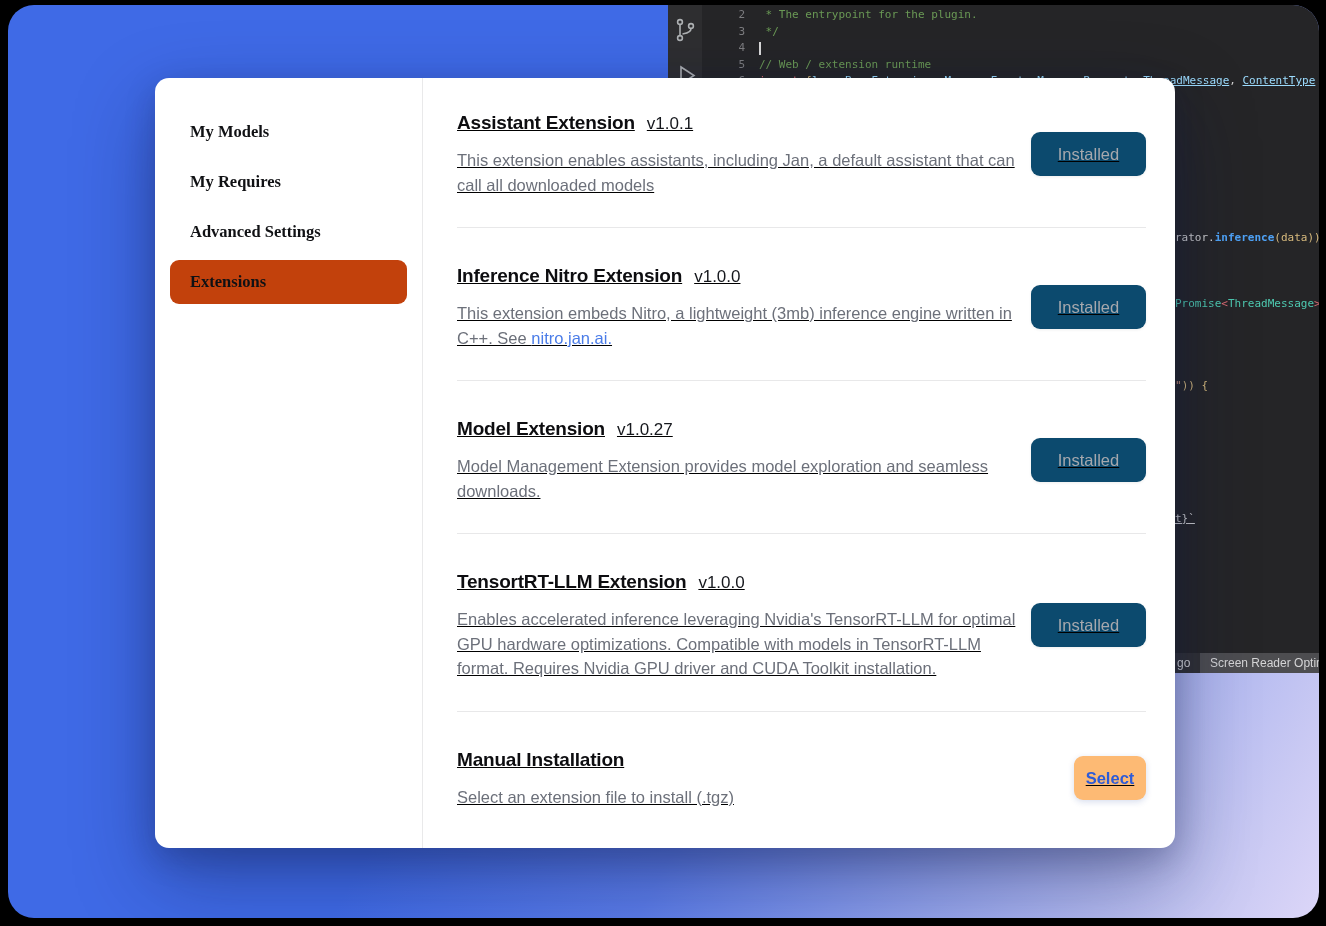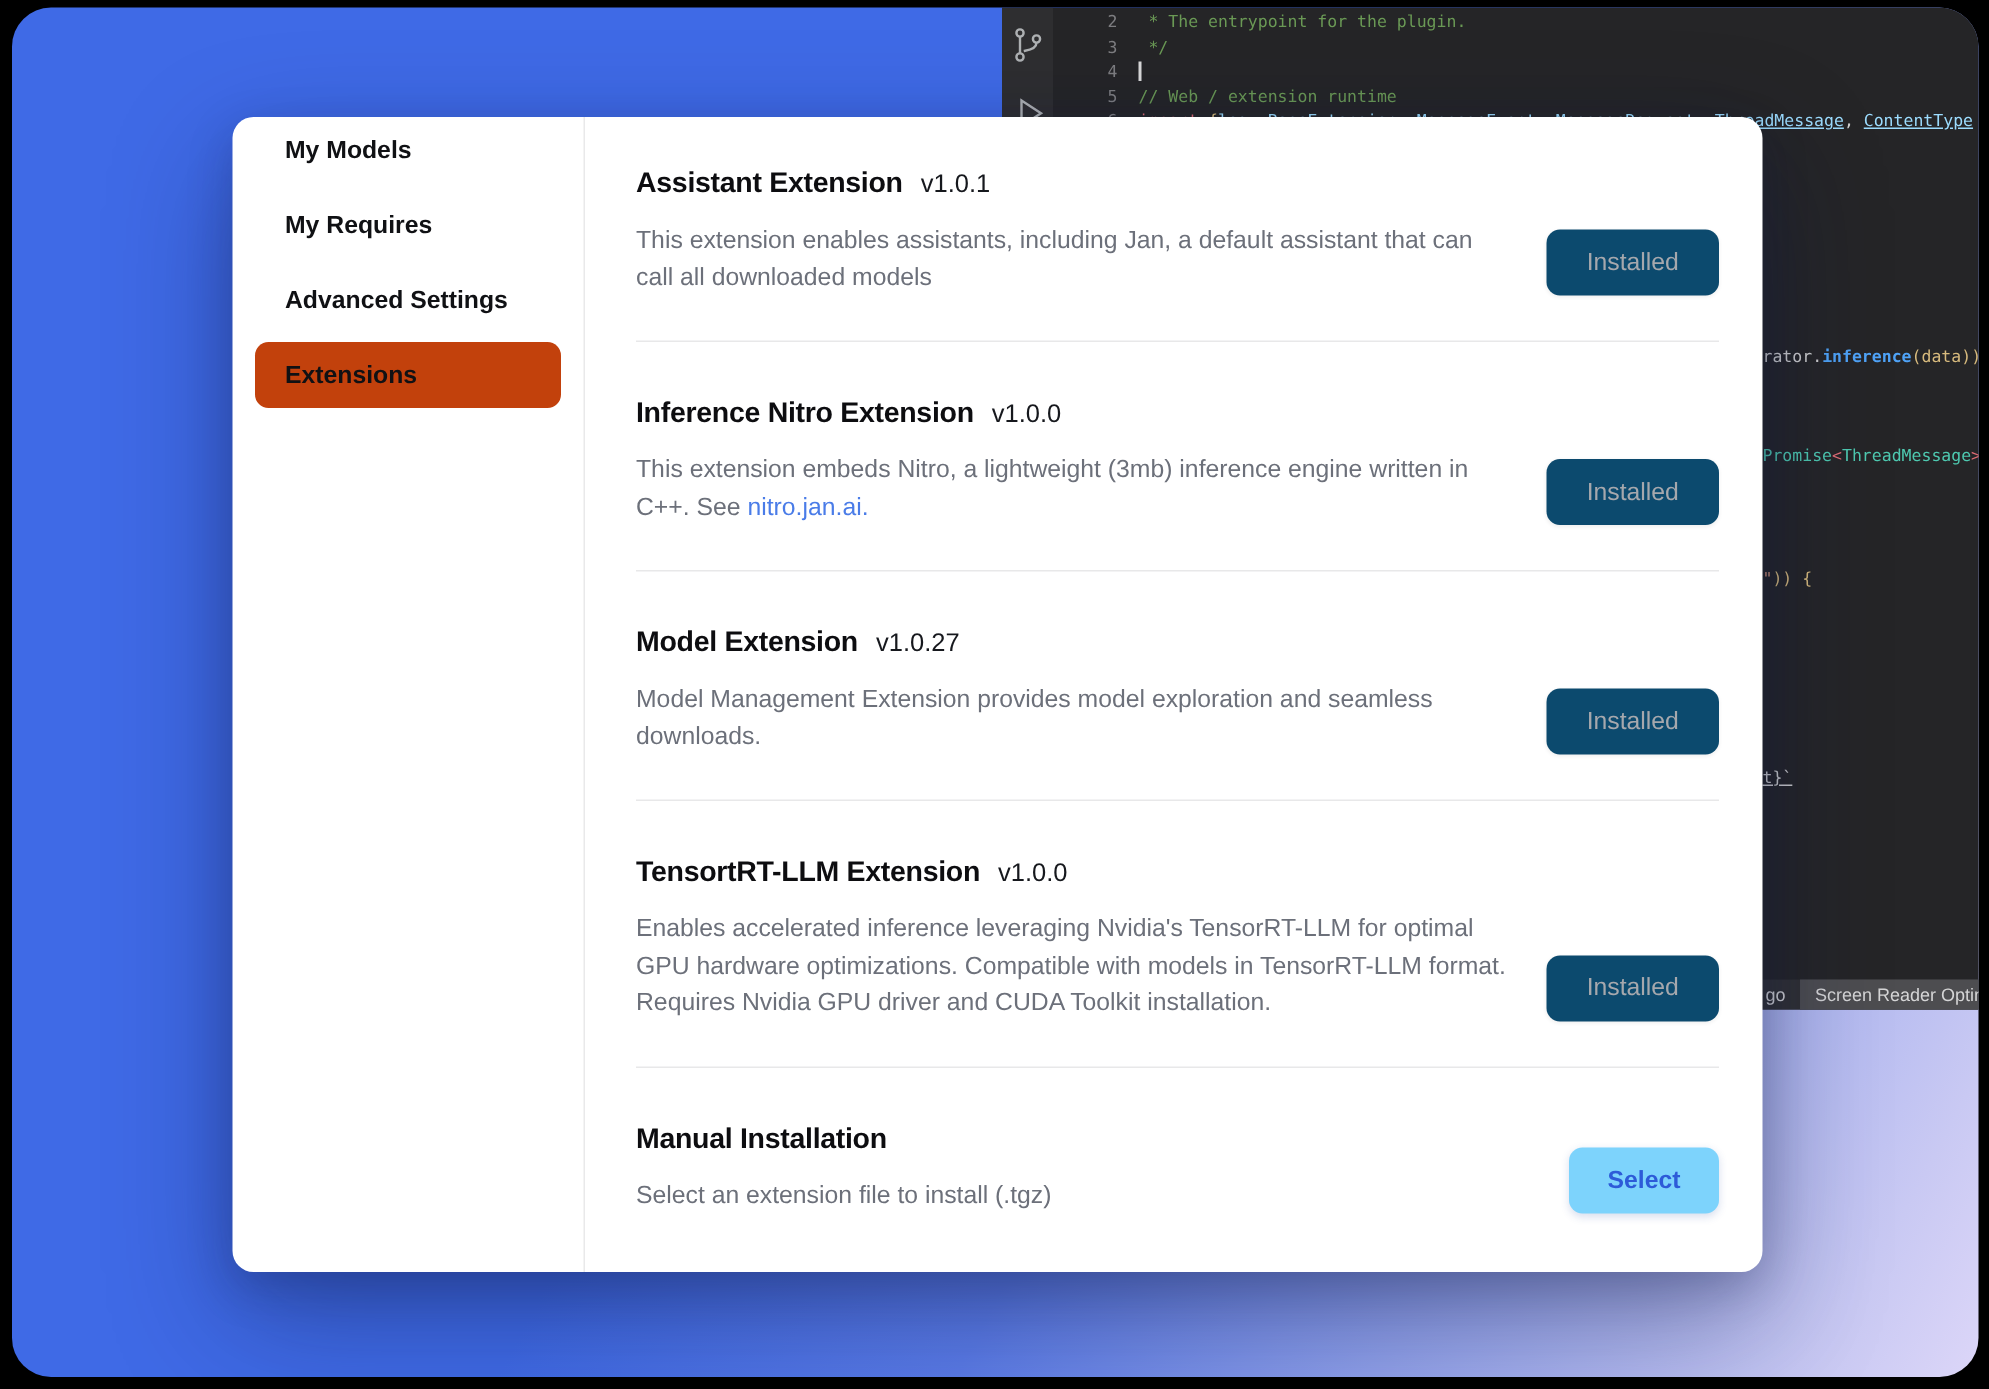--- a/index.html
+++ b/index.html
@@ -31,36 +31,36 @@
   .tok-green{color:#4ec9b0}.tok-orange{color:#ce9178}.tok-method{color:#4fa3f7;font-weight:bold}
   .statusbar{position:absolute;left:0;right:0;bottom:0;height:20px;background:#313133;
     font-family:"Liberation Sans",sans-serif;font-size:12px;color:#d5d5d6;}
   .sb-go{position:absolute;left:509px;top:0;height:20px;display:flex;align-items:center;}
   .sb-item{position:absolute;left:532px;top:0;height:20px;background:#4d4d50;
     display:flex;align-items:center;padding:0 10px;white-space:nowrap;}
   
   .modal{position:absolute;left:147px;top:73px;width:1020px;height:770px;background:#fff;
     border-radius:14px;display:flex;z-index:5;
     box-shadow:0 30px 80px rgba(15,25,70,.40),0 10px 30px rgba(15,25,70,.22);}
-  .side{width:235px;flex-shrink:0;border-right:1px solid #e9e9ea;box-sizing:border-box;}
+  .side{width:268px;flex-shrink:0;border-right:1px solid #e9e9ea;padding-top:32px;box-sizing:border-box;font-family:Liberation Serif, serif;}
   .side-item{height:44px;display:flex;align-items:center;margin:0 15px 6px 15px;padding-left:20px;
     border-radius:9px;font-size:16.5px;font-weight:600;color:#101114;cursor:pointer;}
   .side-item.active{background:#c2410c;}
   .content{flex:1;padding:33px 29px 24px 34px;box-sizing:border-box;overflow:hidden;}
-  .ext-row{display:flex;justify-content:space-between;align-items:flex-end;gap:8px;}
+  .ext-row{display:flex;justify-content:space-between;align-items:center;gap:8px;text-decoration:underline;}
   .title-line{display:flex;align-items:baseline;gap:12px;}
   .title-line h3{margin:0;font-size:19px;line-height:24px;font-weight:700;color:#0d0d10;letter-spacing:-.2px;}
   .ver{font-size:17px;color:#16181d;}
   .desc{margin:13px 0 0;max-width:585px;font-size:16.5px;line-height:24.5px;color:#6c707a;}
   .desc a{color:#4a7ce8;text-decoration:none;cursor:pointer;}
   .sep{border:0;border-top:1px solid #e8e8e9;margin:30px 0 36px;}
   .btn{height:44px;border:none;border-radius:9px;flex-shrink:0;cursor:pointer;
     font-family:"Liberation Sans",sans-serif;font-size:16.5px;font-weight:500;}
   .btn.installed{width:115px;background:#0c4a6e;color:#a6a8ad;box-shadow:0 1px 3px rgba(0,0,0,.07);}
-  .btn.select{width:100px;background:#7dd3fc;color:#2d5bd8;font-weight:700;
+  .btn.select{width:72px;background:#fdba74;color:#2d5bd8;font-weight:700;
     box-shadow:0 2px 6px rgba(40,70,160,.18);}
 </style>
 </head>
 <body>
 
 <div class="screen">
 
   <div class="editor">
     <div class="activity">
       <span>

